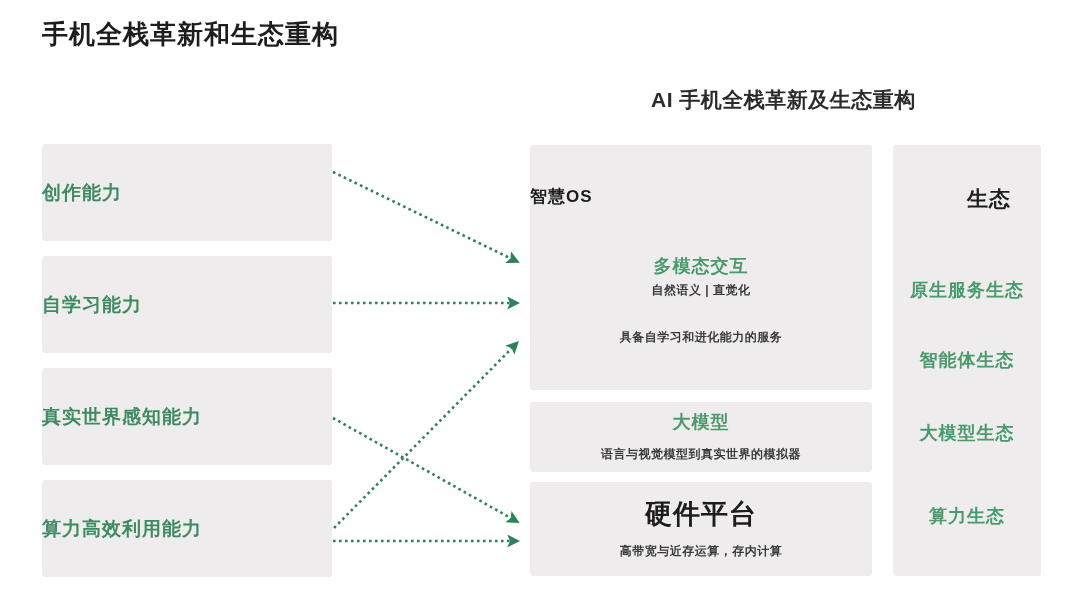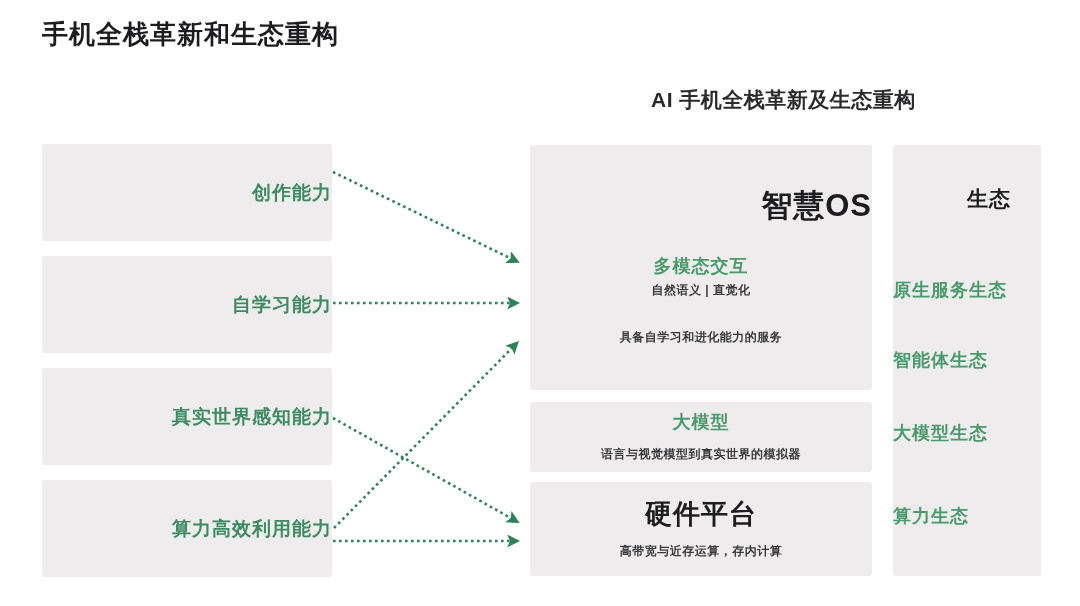--- a/index.html
+++ b/index.html
@@ -39,21 +39,21 @@
     border-radius: 3px;
   }
 
   
   .cap-box {
     width: 290px;
     height: 97px;
     left: 42px;
     display: flex;
     align-items: center;
-    justify-content: flex-end;
+    justify-content: flex-start;
   }
   .cap-box .cap-label {
     font-size: 19px;
     font-weight: 700;
     color: #3e8a63;
     letter-spacing: 1px;
     white-space: nowrap;
   }
   #cap-0 { top: 144px; }
   #cap-1 { top: 256px; }
@@ -61,22 +61,22 @@
   #cap-3 { top: 480px; }
 
   
   .os-panel {
     left: 530px; top: 145px;
     width: 342px; height: 245px;
   }
   .os-title {
     position: absolute;
     top: 40px; left: 0; right: 0;
-    text-align: right;
-    font-size: 31px;
+    text-align: left;
+    font-size: 17px;
     font-weight: 700;
     color: #1d1d1f;
     letter-spacing: 1px;
   }
   .os-item { position: absolute; left: 0; right: 0; text-align: center; }
   .os-item .item-title {
     font-size: 18px;
     font-weight: 700;
     color: #4a9a6e;
     letter-spacing: 1px;
@@ -129,21 +129,21 @@
     text-align: center;
     font-size: 21px;
     font-weight: 700;
     color: #1d1d1f;
     letter-spacing: 1px;
     margin-left: 44px;
   }
   .eco-item {
     position: absolute;
     left: 0; right: 0;
-    text-align: left;
+    text-align: center;
     font-size: 18px;
     font-weight: 700;
     color: #4a9a6e;
     letter-spacing: 1px;
     white-space: nowrap;
   }
   #eco-item-0 { top: 133px; }
   #eco-item-1 { top: 203px; }
   #eco-item-2 { top: 276px; }
   #eco-item-3 { top: 359px; }

